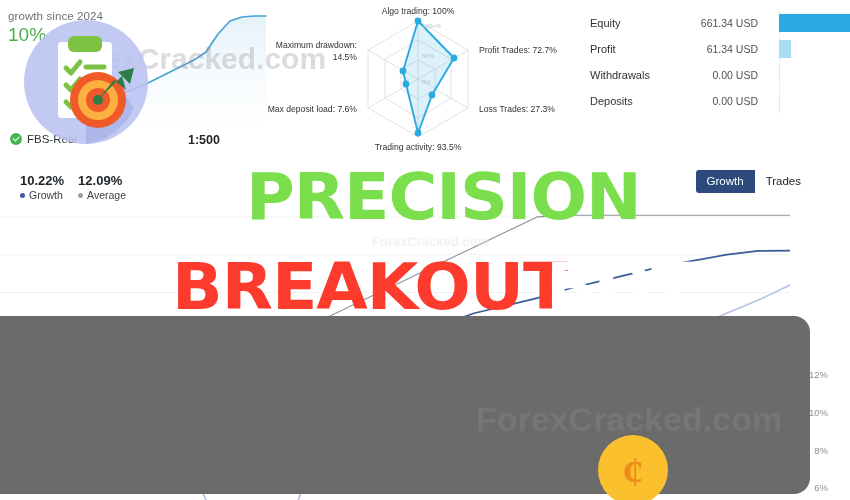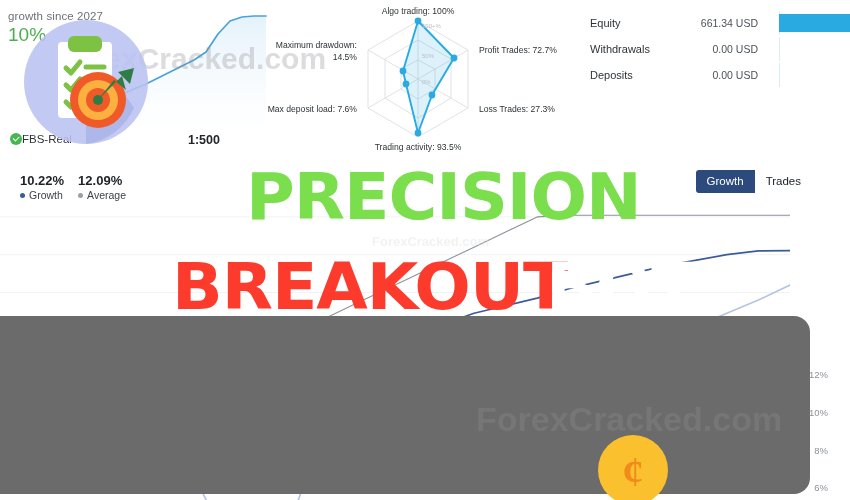--- a/index.html
+++ b/index.html
@@ -17,21 +17,21 @@
   
   .growth-since{position:absolute;left:8px;top:10px;}
   .growth-since .gs-label{font-size:11.5px;color:#6d7278;letter-spacing:.1px;white-space:nowrap;}
   .growth-since .gs-val{font-size:19px;color:#4caf50;font-weight:400;margin-top:2px;}
 
   
   .sparkpanel{position:absolute;left:120px;top:8px;width:150px;height:120px;}
   .sparkpanel svg{display:block;}
 
   
-  .broker-row{position:absolute;left:10px;top:133px;display:flex;align-items:center;}
+  .broker-row{position:absolute;left:10px;top:133px;display:flex;align-items:center;gap:5px;}
   .check-badge{width:12px;height:12px;border-radius:50%;background:#48b553;position:relative;flex:0 0 auto;}
   .check-badge::after{content:"";position:absolute;left:3px;top:3.2px;width:5px;height:2.6px;
      border-left:1.6px solid #fff;border-bottom:1.6px solid #fff;transform:rotate(-45deg);}
   .broker-name{font-size:11.5px;color:#2f3337;}
   .leverage{position:absolute;left:188px;top:133px;font-size:12.5px;color:#22262a;font-weight:700;}
 
   
   .radar-wrap{position:absolute;left:255px;top:0;width:325px;height:158px;}
   .radar-wrap svg{display:block;}
   .radar-label{font-size:8.6px;fill:#2f3337;font-family:"Liberation Sans", sans-serif;}
@@ -94,21 +94,21 @@
   .coin{position:absolute;left:597px;top:434px;width:72px;height:72px;pointer-events:none;}
 </style>
 </head>
 <body>
 
 <div id="root">
 
   <div class="top-section">
 
     <div class="growth-since">
-      <div class="gs-label">growth since 2027</div>
+      <div class="gs-label">growth since 2024</div>
       <div class="gs-val">10%</div>
     </div>
 
     <div class="sparkpanel">
       <svg width="150" height="120" viewBox="0 0 150 120">
         <defs>
           <linearGradient id="sparkfill" x1="0" y1="0" x2="0" y2="1">
             <stop offset="0%" stop-color="#cfe7f7" stop-opacity="0.55"></stop>
             <stop offset="100%" stop-color="#eaf5fd" stop-opacity="0.05"></stop>
           </linearGradient>
@@ -164,20 +164,27 @@
         <text class="radar-label" x="102" y="60" text-anchor="end">14.5%</text>
       </svg>
     </div>
 
     <div class="stats">
       <div class="stat-row">
         <div class="stat-name">Equity</div>
         <div class="stat-val">661.34 USD</div>
         <div class="stat-bar-cell">
           <div class="stat-bar" id="bar0" style="width: 128px; background: rgb(41, 171, 226);"></div>
+        </div>
+      </div>
+      <div class="stat-row">
+        <div class="stat-name">Profit</div>
+        <div class="stat-val">61.34 USD</div>
+        <div class="stat-bar-cell">
+          <div class="stat-bar" id="bar1" style="width: 11.904px; background: rgb(168, 220, 245);"></div>
         </div>
       </div>
       <div class="stat-row">
         <div class="stat-name">Withdrawals</div>
         <div class="stat-val">0.00 USD</div>
         <div class="stat-bar-cell">
           
         </div>
       </div>
       <div class="stat-row">

